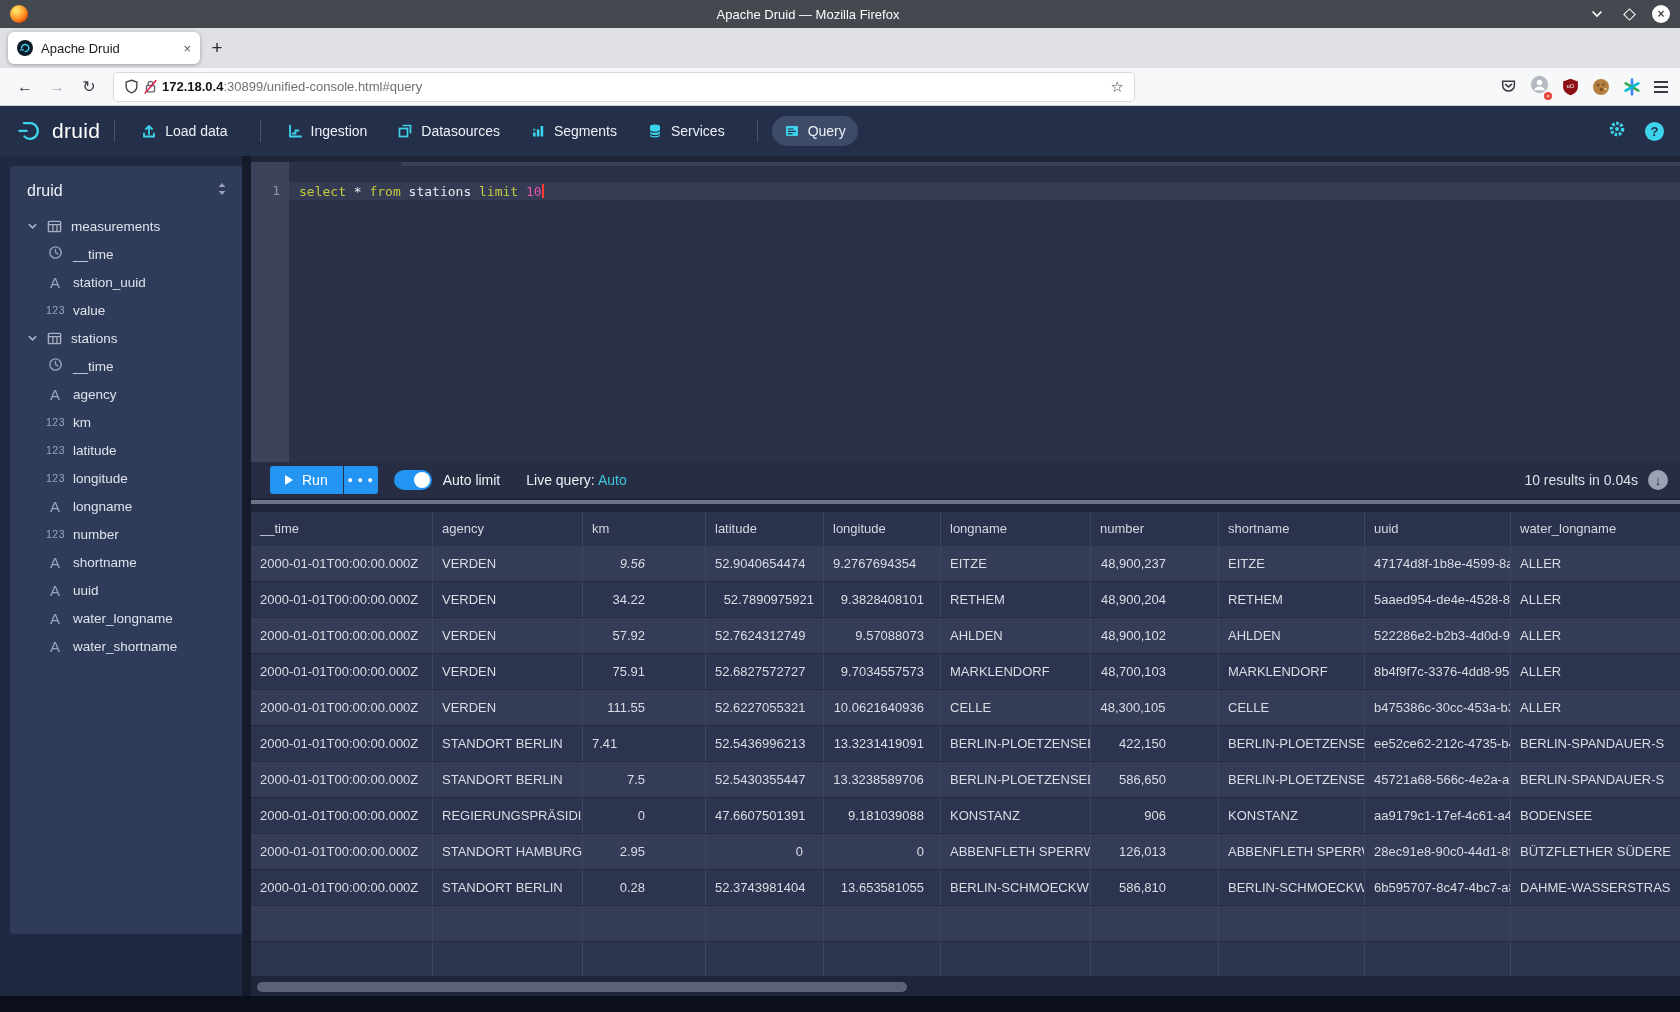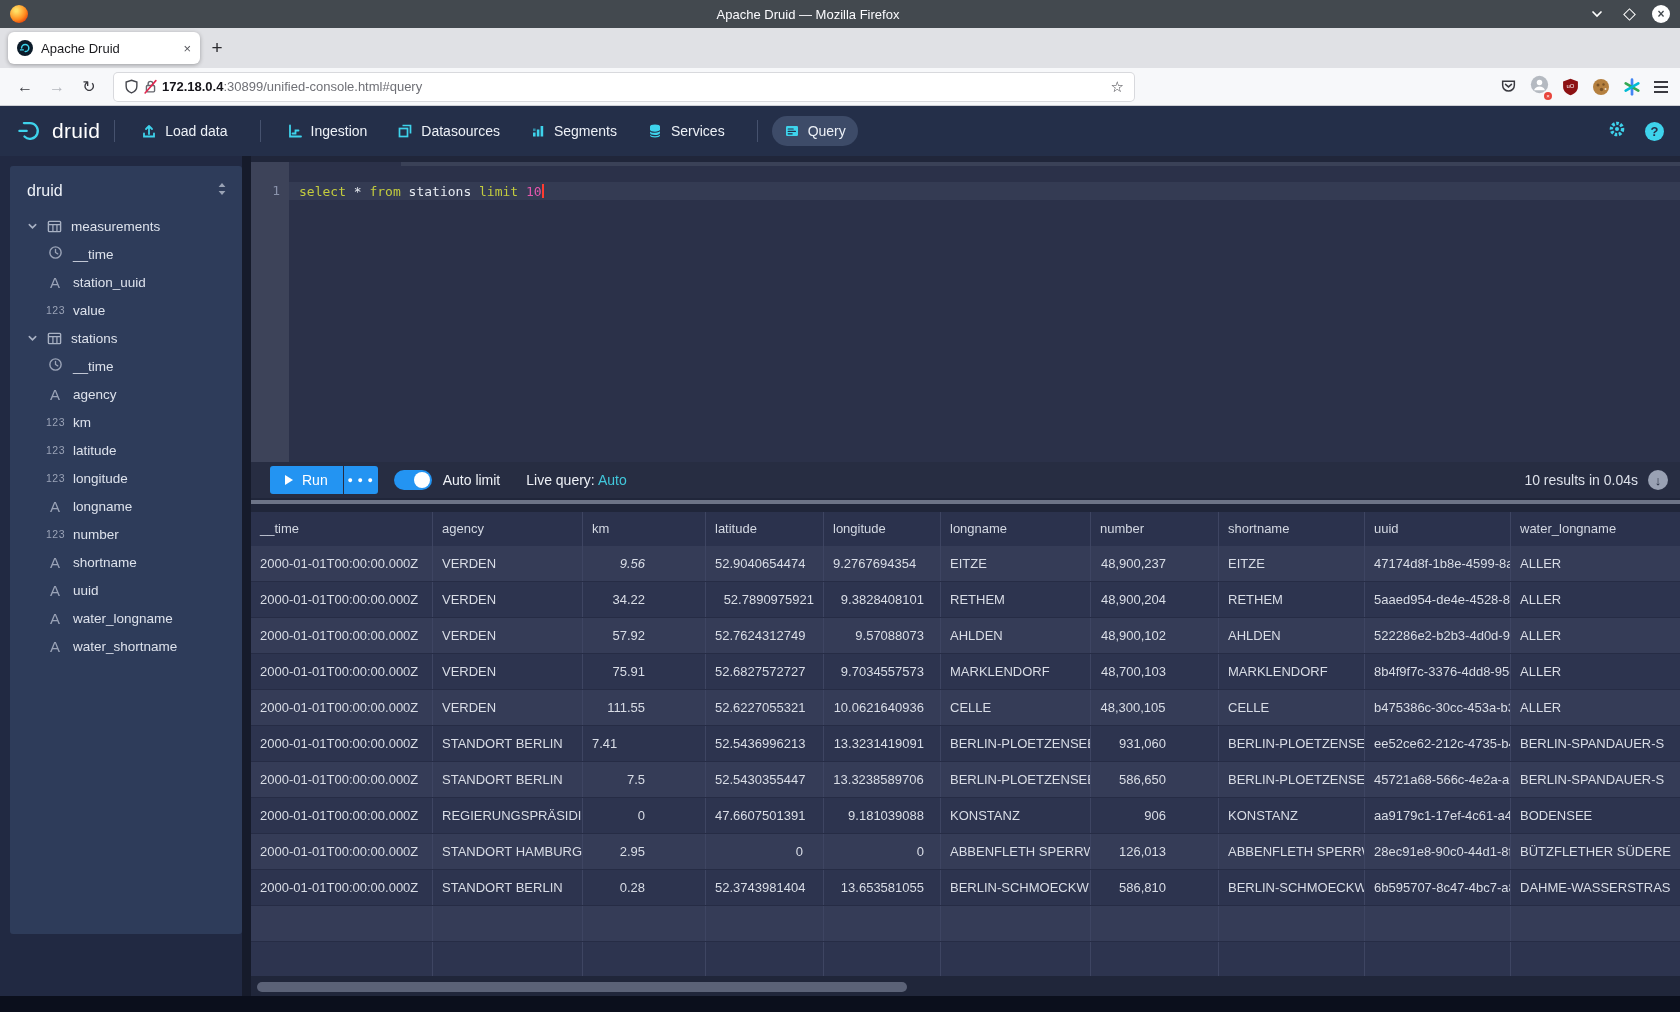--- a/index.html
+++ b/index.html
@@ -479,21 +479,21 @@
           <div class="td" style="width: 146px; text-align: left;">b475386c-30cc-453a-b3</div>
           <div class="td" style="flex: 1 1 0%; border-right: none; text-align: left;">ALLER</div>
         </div>
         <div class="tr even">
           <div class="td" style="width: 182px; text-align: left;">2000-01-01T00:00:00.000Z</div>
           <div class="td" style="width: 150px; text-align: left;">STANDORT BERLIN</div>
           <div class="td" style="width: 123px; text-align: left; padding-right: 80px;">7.41</div>
           <div class="td" style="width: 118px; text-align: right; padding-right: 20px;">52.5436996213</div>
           <div class="td" style="width: 117px; text-align: right; padding-right: 16px;">13.3231419091</div>
           <div class="td" style="width: 150px; text-align: left;">BERLIN-PLOETZENSEE C</div>
-          <div class="td" style="width: 128px; text-align: right; padding-right: 52px;">931,060</div>
+          <div class="td" style="width: 128px; text-align: right; padding-right: 52px;">422,150</div>
           <div class="td" style="width: 146px; text-align: left;">BERLIN-PLOETZENSEE C</div>
           <div class="td" style="width: 146px; text-align: left;">ee52ce62-212c-4735-b4</div>
           <div class="td" style="flex: 1 1 0%; border-right: none; text-align: left;">BERLIN-SPANDAUER-S</div>
         </div>
         <div class="tr odd">
           <div class="td" style="width: 182px; text-align: left;">2000-01-01T00:00:00.000Z</div>
           <div class="td" style="width: 150px; text-align: left;">STANDORT BERLIN</div>
           <div class="td" style="width: 123px; text-align: right; padding-right: 60px;">7.5</div>
           <div class="td" style="width: 118px; text-align: right; padding-right: 20px;">52.5430355447</div>
           <div class="td" style="width: 117px; text-align: center; padding-right: 16px;">13.3238589706</div>

